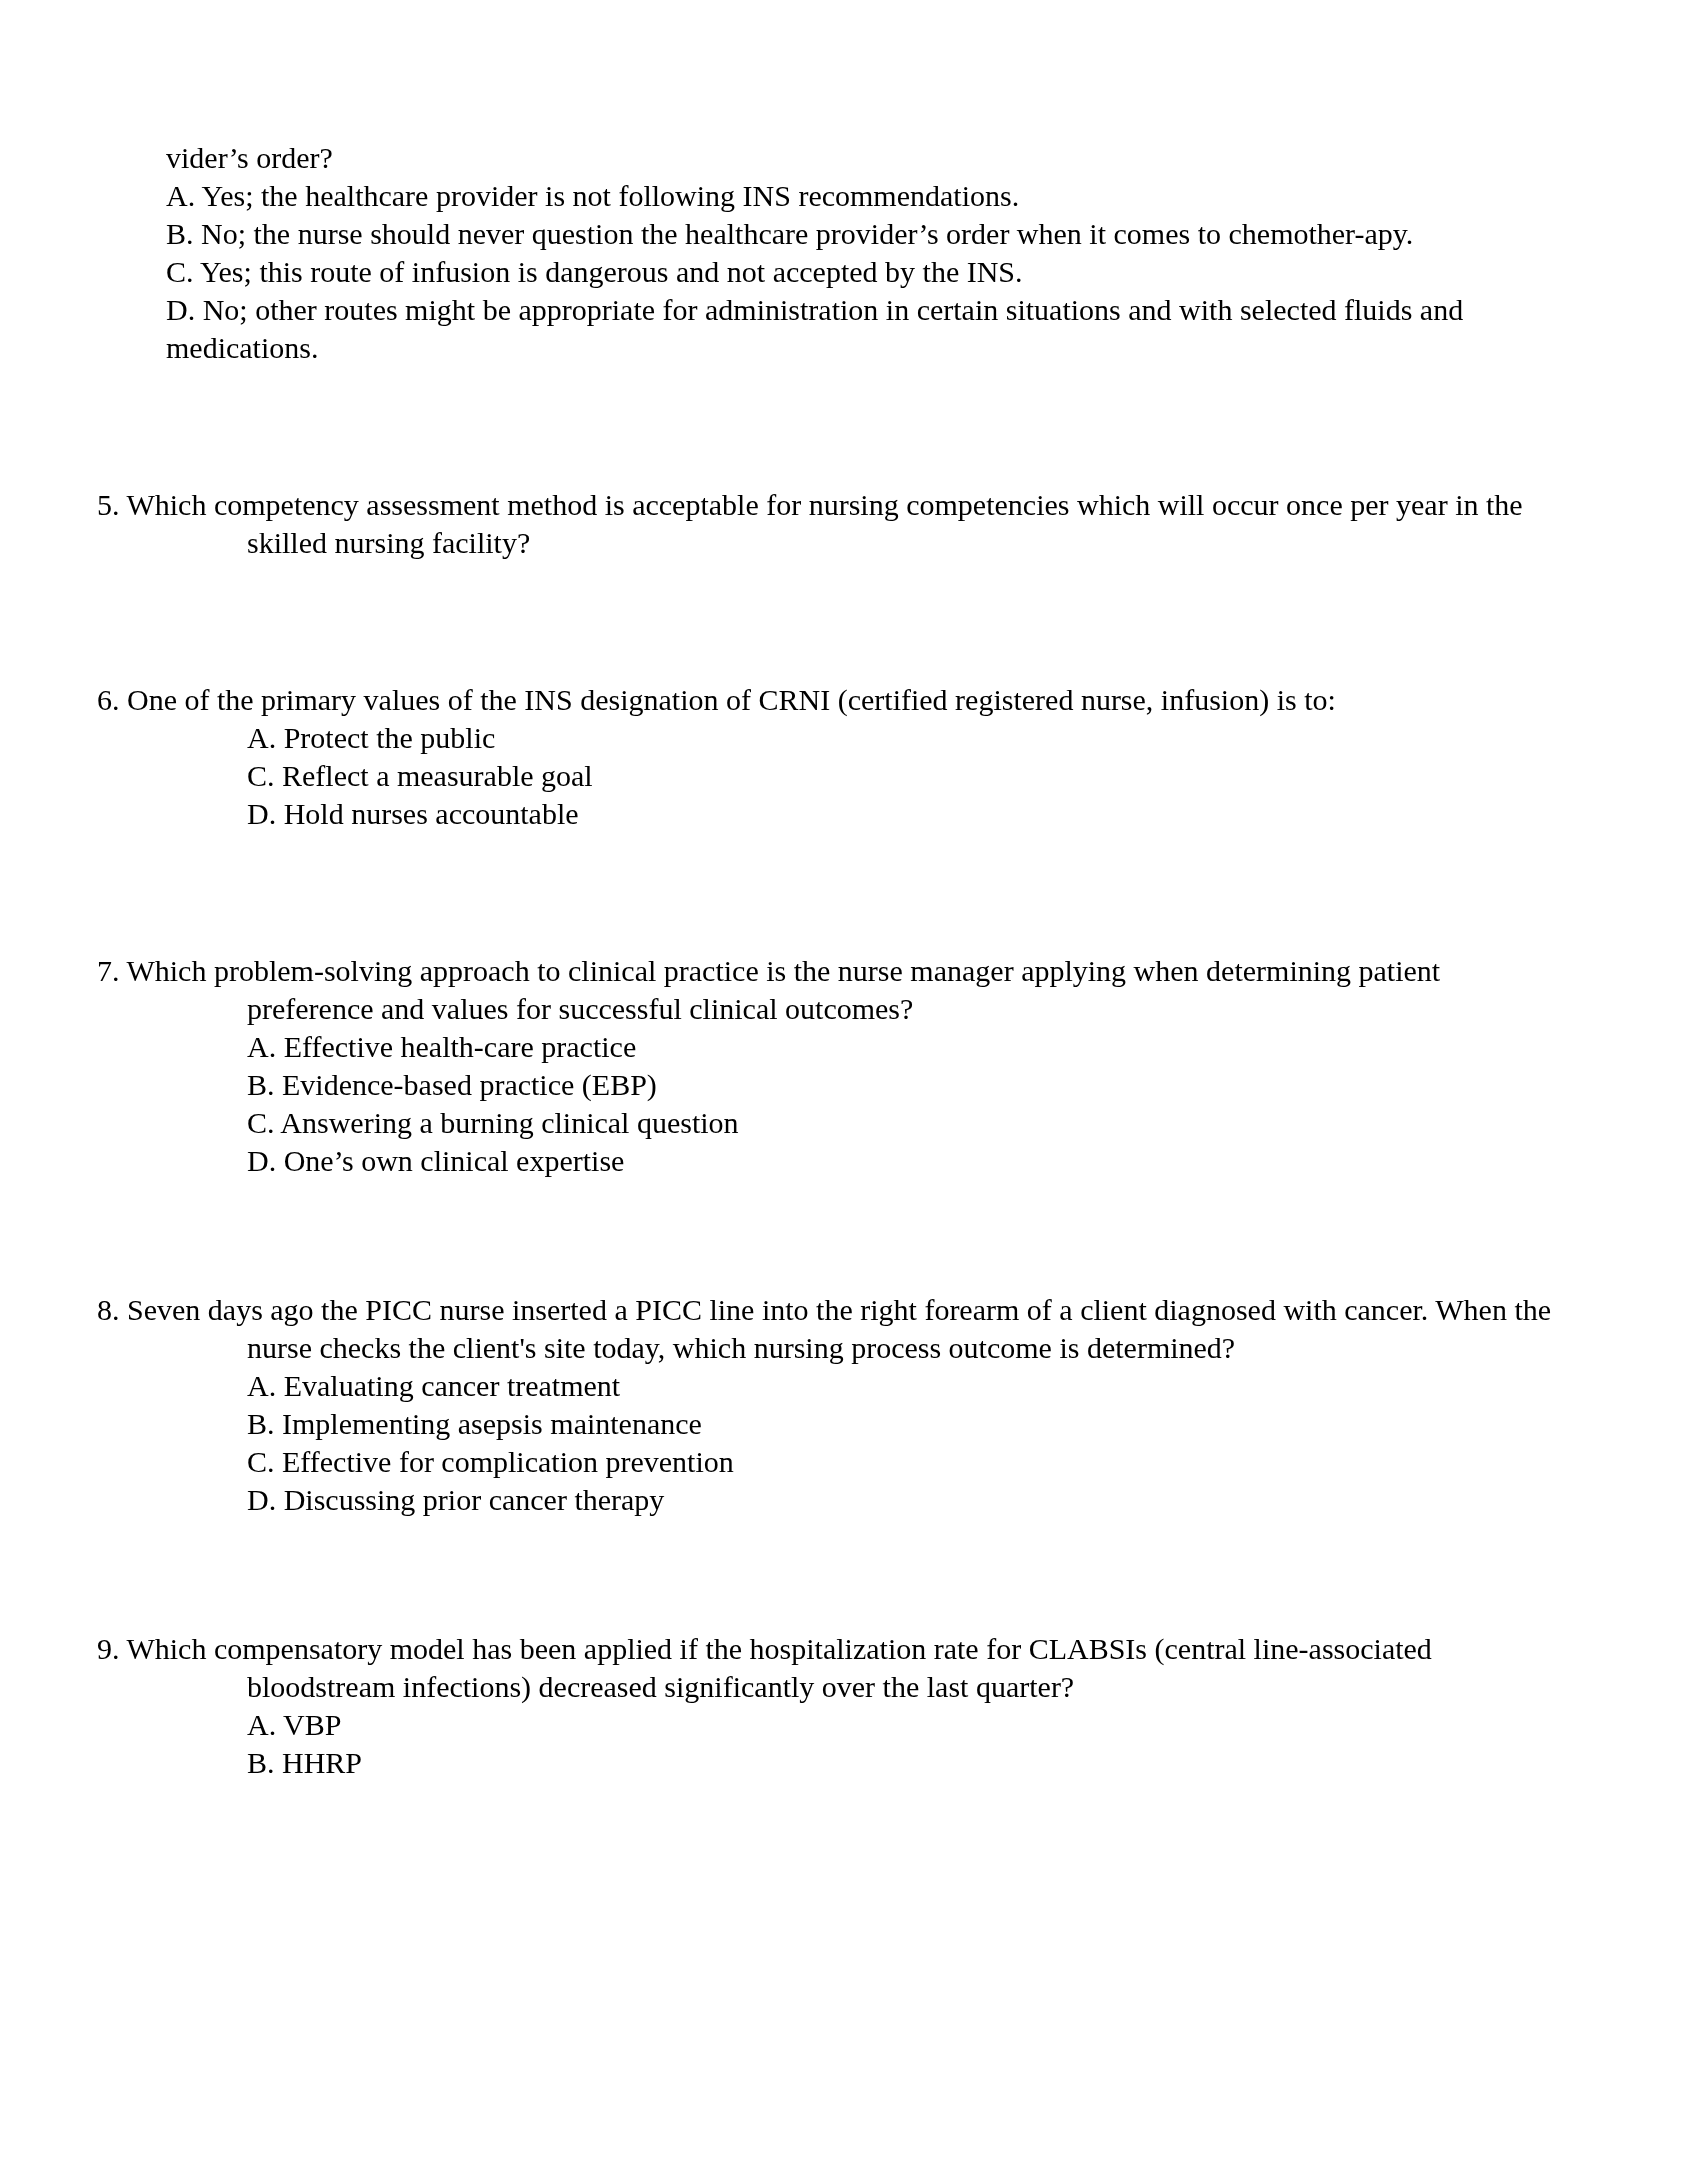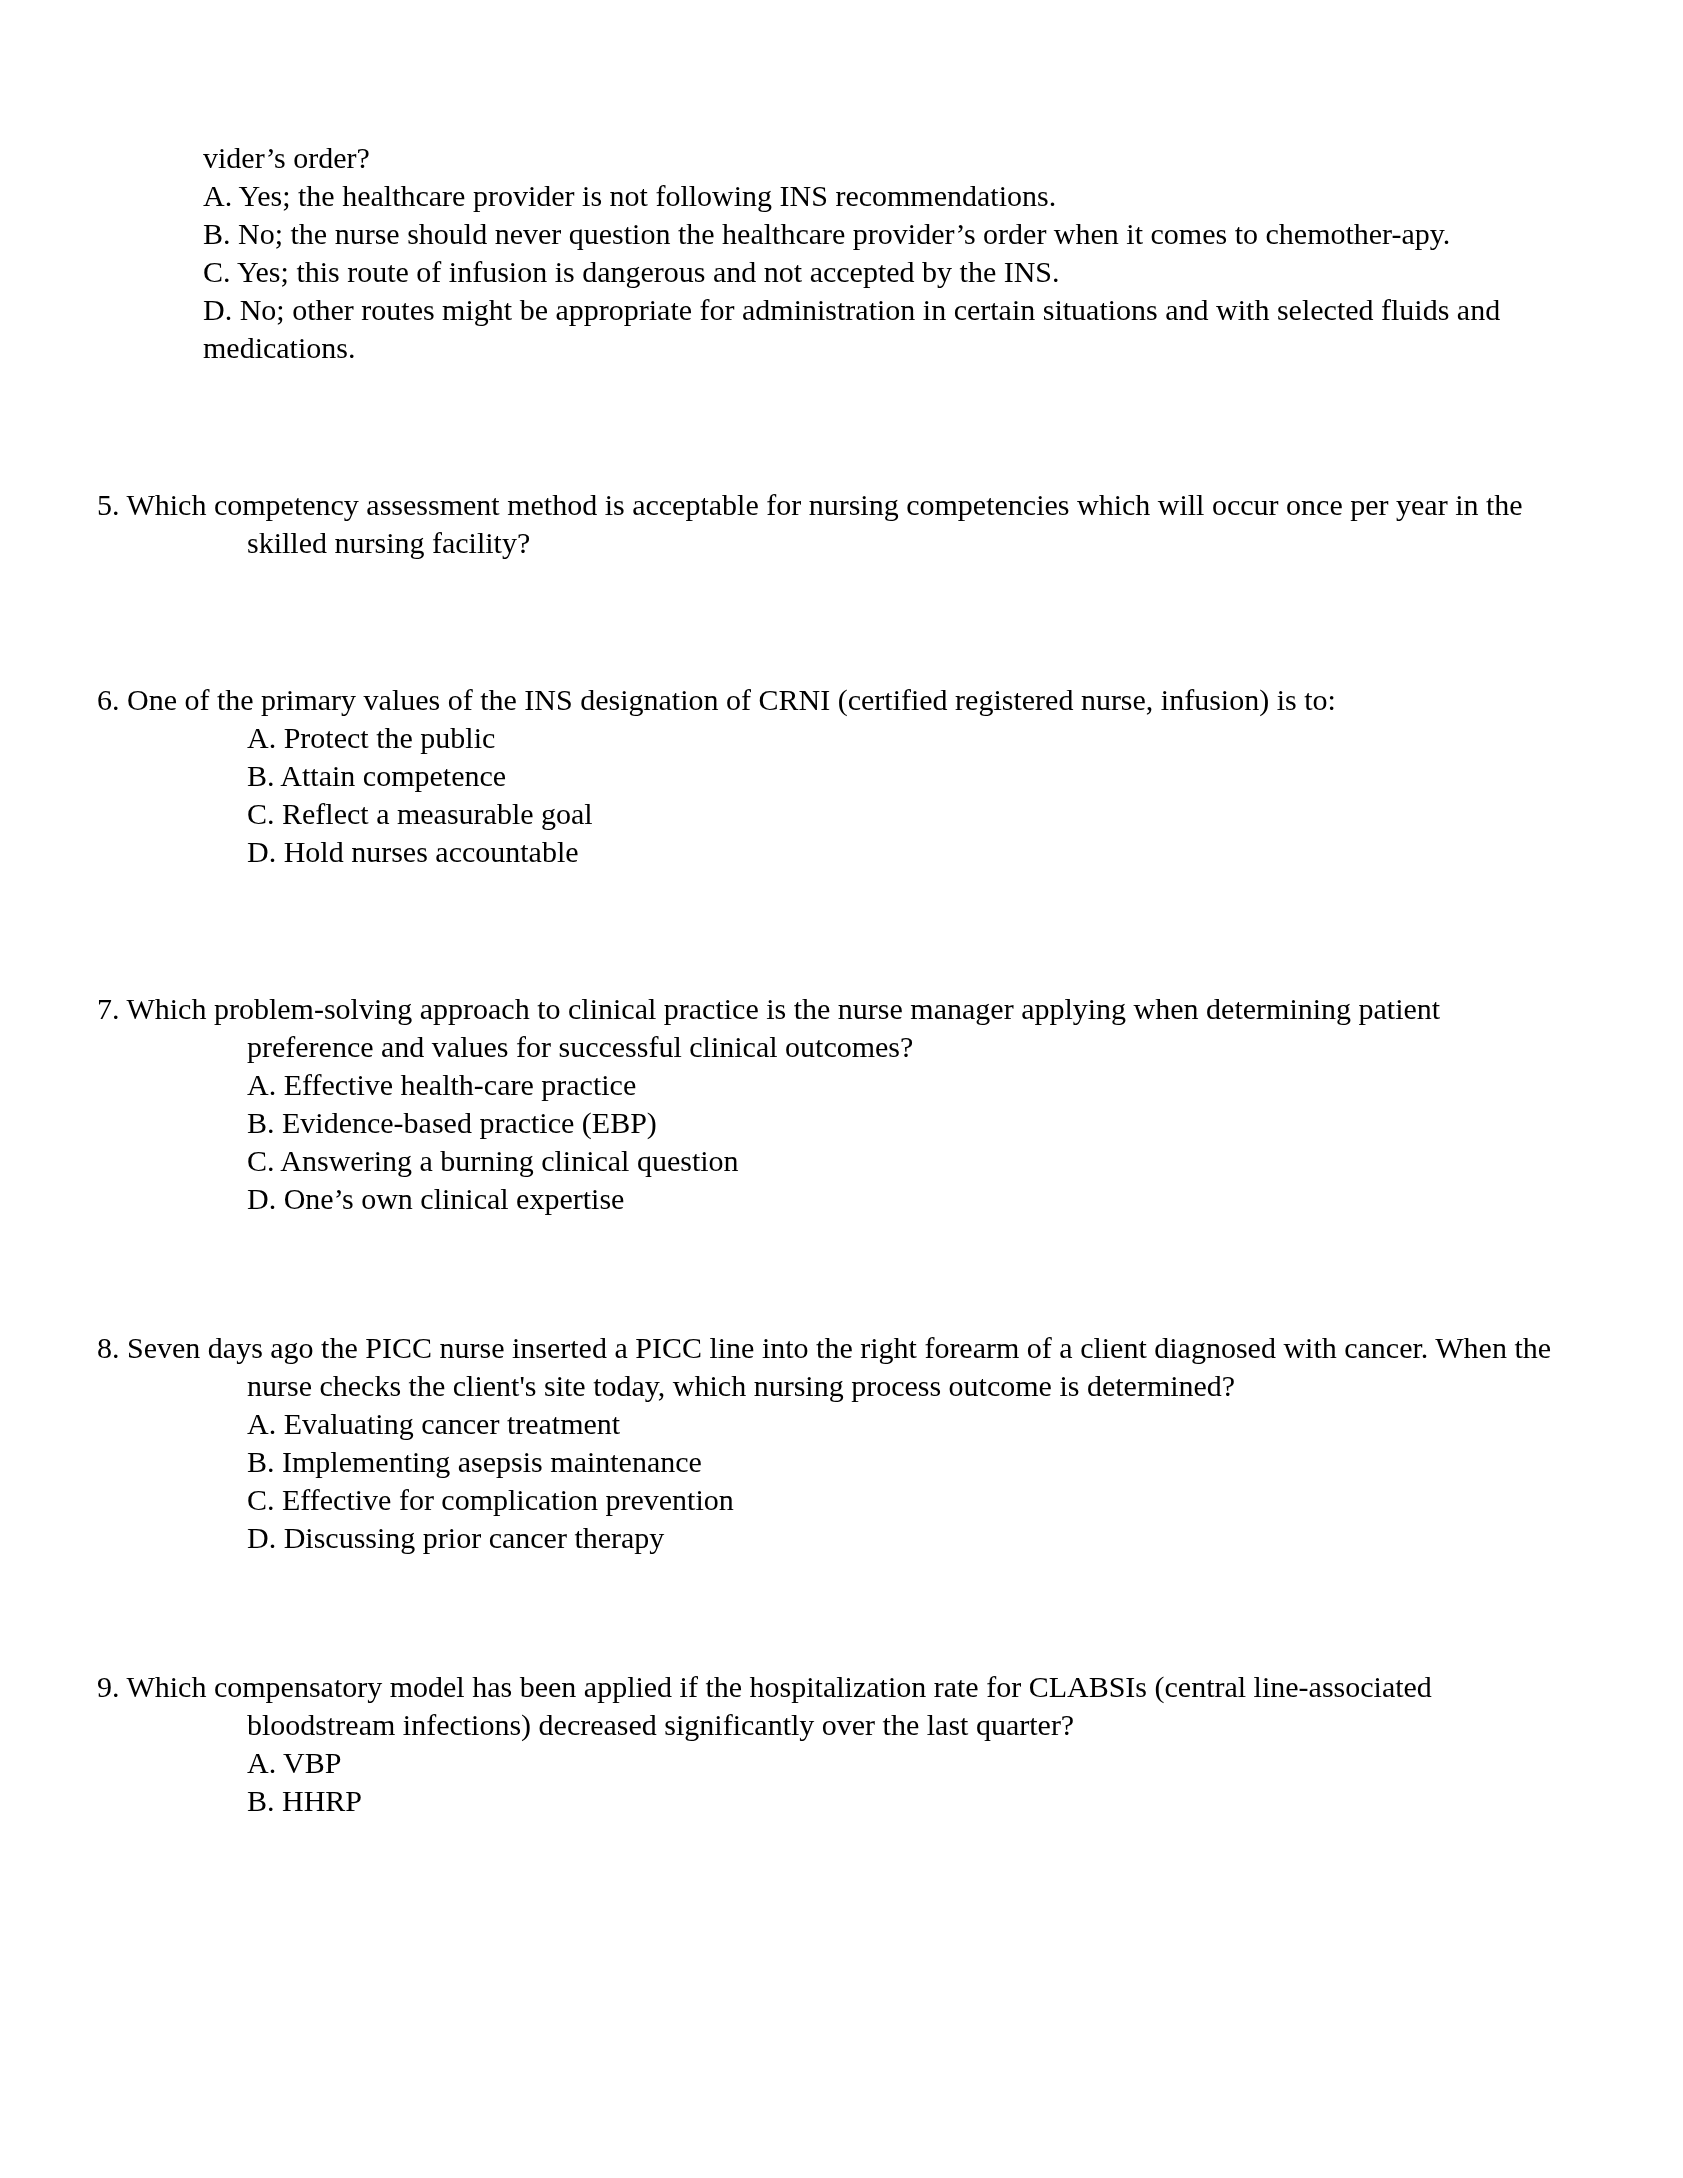--- a/index.html
+++ b/index.html
@@ -33,21 +33,21 @@
   }
 
   .qbody {
     font-size: 30px;
     line-height: 38px;
     text-align: left;
   }
 
   
   .carryover {
-    margin-left: 106px;
+    margin-left: 69px;
     width: 1325px;
   }
 
   .qtext {
     
     padding-left: 150px;
     text-indent: -150px;
     margin-top: 24px;
   }
 
@@ -84,21 +84,20 @@
     <div class="qblock">
       <div class="qbody qtext">5. Which competency assessment method is acceptable for nursing competencies which will occur once per year in the skilled nursing facility?</div>
     </div>
 
     <div class="gap-lg"></div>
 
     <div class="qblock">
       <div class="qbody qtext">6. One of the primary values of the INS designation of CRNI (certified registered nurse, infusion) is to:</div>
       <div class="qbody options">
         <span class="line option">A. Protect the public</span>
-        <span class="line option">B. Attain competence</span>
         <span class="line option">C. Reflect a measurable goal</span>
         <span class="line option">D. Hold nurses accountable</span>
       </div>
     </div>
 
     <div class="gap-lg"></div>
 
     <div class="qblock">
       <div class="qbody qtext">7. Which problem-solving approach to clinical practice is the nurse manager applying when determining patient preference and values for successful clinical outcomes?</div>
       <div class="qbody options">

